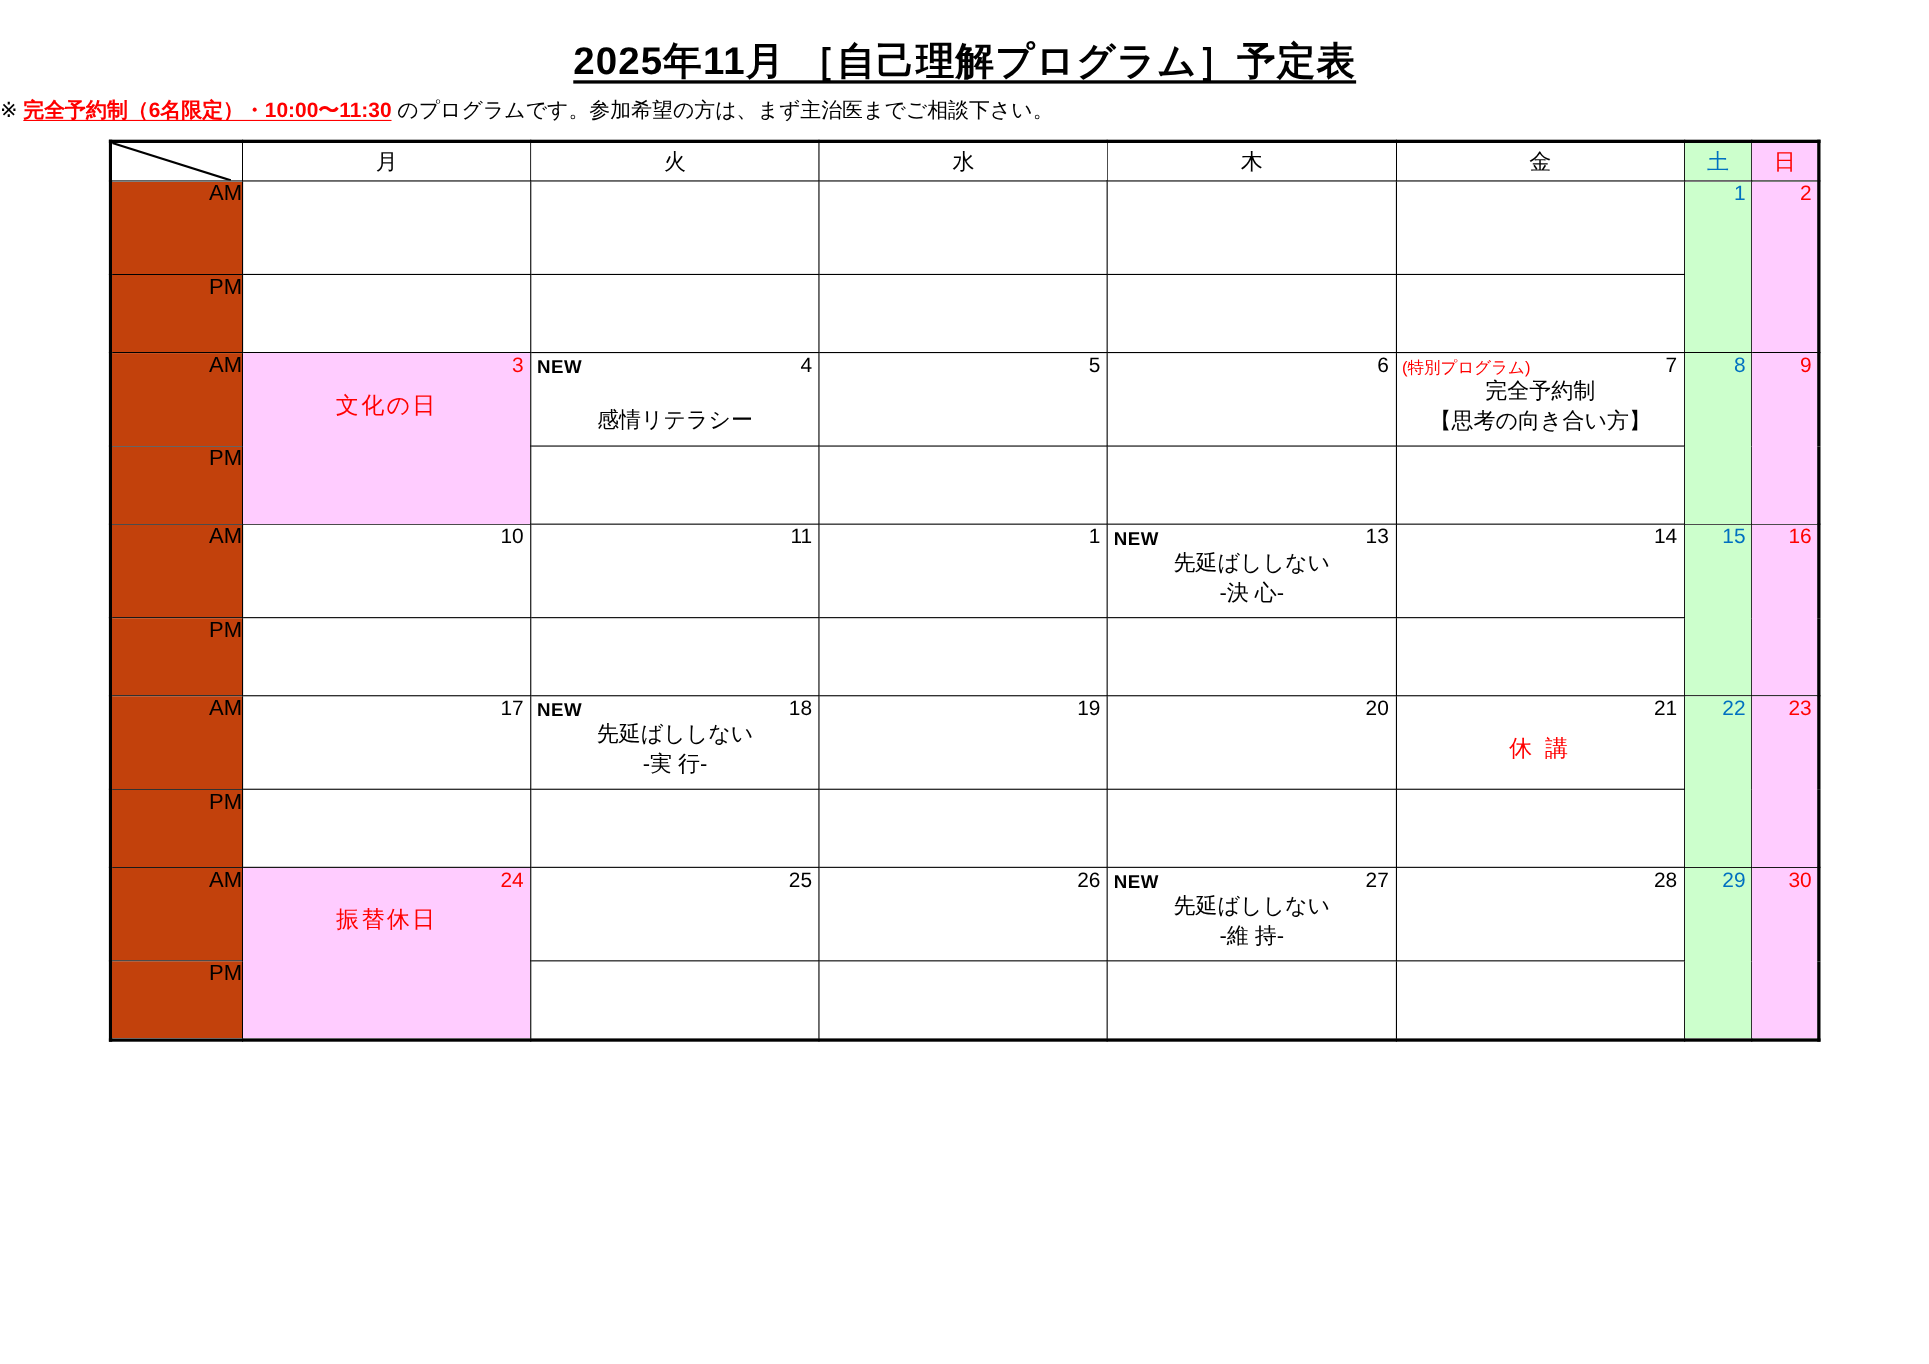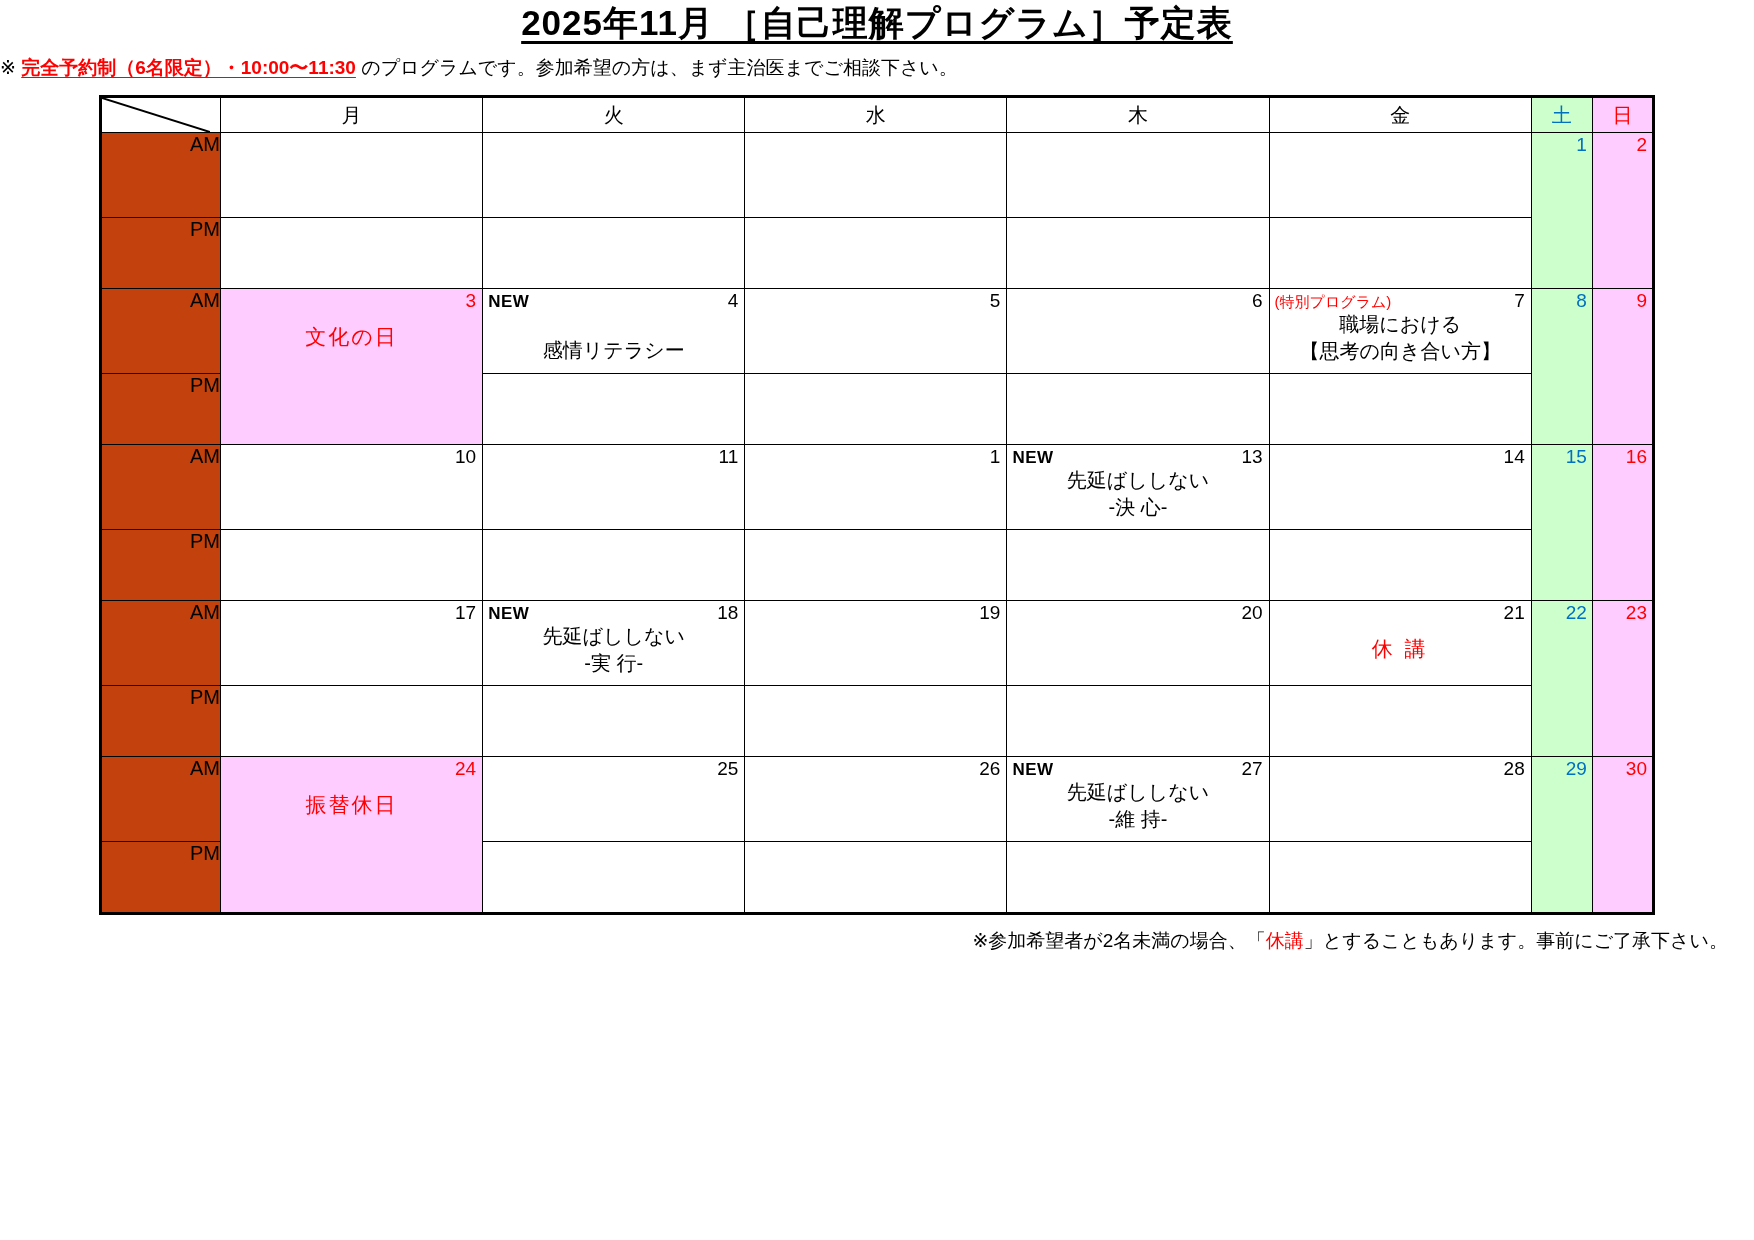--- a/index.html
+++ b/index.html
@@ -19,20 +19,21 @@
     width: 1754px;
     height: 1240px;
     position: relative;
   }
   
   .title {
     text-align: center;
     font-size: 35px;
     font-weight: bold;
     letter-spacing: 1px;
+    margin-top: 32px;
     text-decoration: underline;
     text-underline-offset: 6px;
   }
   
   .note-line {
     font-size: 19px;
     margin-top: 8px;
     white-space: nowrap;
   }
   .note-line .mark { color: #000; }
@@ -247,21 +248,21 @@
           <td class="day">
             <span class="daynum">5</span>
           </td>
           <td class="day">
             <span class="daynum">6</span>
           </td>
           <td class="day">
             <span class="spectag">(特別プログラム)</span>
             <span class="daynum">7</span>
             <div class="content two">
-              <div>職場における</div>
+              <div>完全予約制</div>
               <div>【思考の向き合い方】</div>
             </div>
           </td>
           <td class="day satcell" rowspan="2">
             <span class="daynum sat">8</span>
           </td>
           <td class="day suncell" rowspan="2">
             <span class="daynum sun">9</span>
           </td>
         </tr>
@@ -384,17 +385,14 @@
           <td class="ampm">PM</td>
           <td class="day pm"></td>
           <td class="day pm"></td>
           <td class="day pm"></td>
           <td class="day pm"></td>
         </tr>
       </tbody>
     </table>
   </div>
 
-  <div class="foot-note">
-    <span>※参加希望者が2名未満の場合、「</span><span class="red">休講</span><span>」とすることもあります。事前にご了承下さい。</span>
-  </div>
 
 </div>
 
 </body></html>

